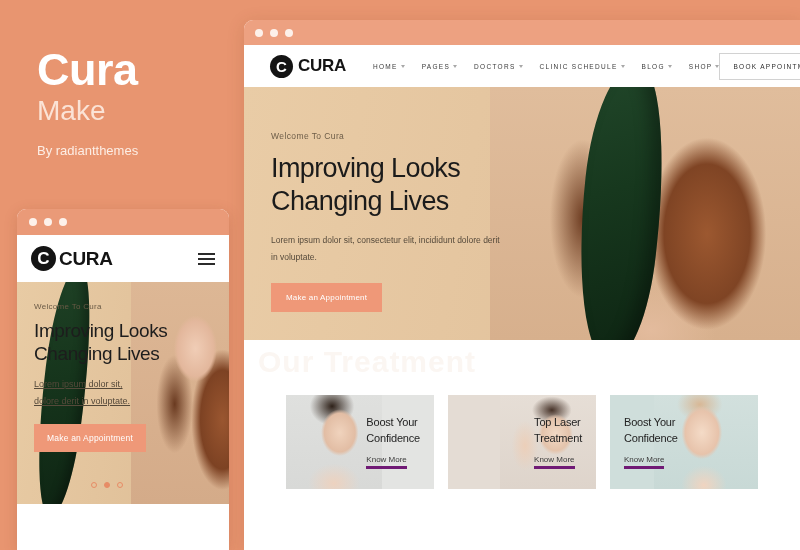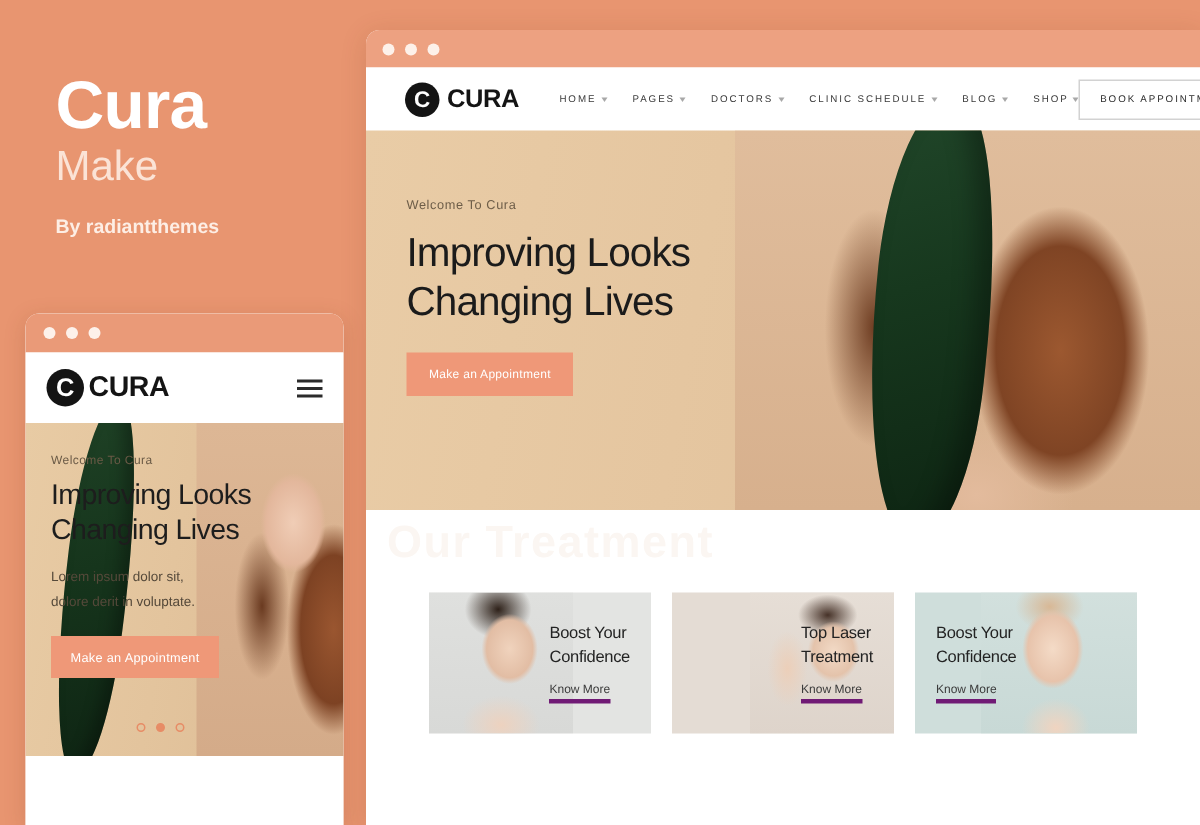--- a/index.html
+++ b/index.html
@@ -32,21 +32,21 @@
     font-size: 28px;
     font-weight: 300;
     color: #fbe3d6;
     line-height: 1.15;
     margin-top: 2px;
   }
   .brand-author {
     font-size: 13px;
     color: #fdeee5;
     margin-top: 16px;
-    font-weight: 700;
+    font-weight: 400;
   }
 
   
   .mobile-window {
     position: absolute;
     left: 17px; top: 209px;
     width: 212px; height: 341px;
     background: #ffffff;
     border-radius: 9px 9px 0 0;
     overflow: hidden;
@@ -120,21 +120,21 @@
   .mobile-hero-inner { position: absolute; left: 17px; top: 20px; width: 135px; z-index: 3; }
   .eyebrow-m { font-size: 8px; color: #6a5a46; letter-spacing: 0.3px; }
   .headline-m {
     font-size: 19px;
     color: #1d1d1d;
     line-height: 1.22;
     margin-top: 8px;
     font-weight: 400;
     letter-spacing: -0.4px;
   }
-  .body-m { font-size: 9px; color: #55493a; line-height: 1.85; margin-top: 11px; }
+  .body-m { font-size: 9px; color: #55493a; line-height: 1.85; margin-top: 11px; text-decoration: underline; }
   .btn-appt-m {
     display: inline-block;
     margin-top: 14px;
     background: #ef9878;
     color: #ffffff;
     font-size: 8.5px;
     padding: 9px 13px;
     letter-spacing: 0.2px;
   }
   .slider-dots-m {
@@ -445,20 +445,24 @@
 
   <div class="desktop-hero">
     <div class="hero-photo"></div>
     <div class="hero-leaf"></div>
     <div class="hero-inner">
       <div class="eyebrow-d">Welcome To Cura</div>
       <div class="headline-d">
         <div>Improving Looks</div>
         <div>Changing Lives</div>
       </div>
+      <div class="body-d">
+        <div>Lorem ipsum dolor sit, consectetur elit, incididunt dolore derit</div>
+        <div>in voluptate.</div>
+      </div>
       <div class="btn-appt-d">Make an Appointment</div>
     </div>
   </div>
 
   <div class="watermark-band">
     <div class="watermark-text">Our Treatment</div>
   </div>
 
   <div class="cards-row">
     <div class="card card-1">

